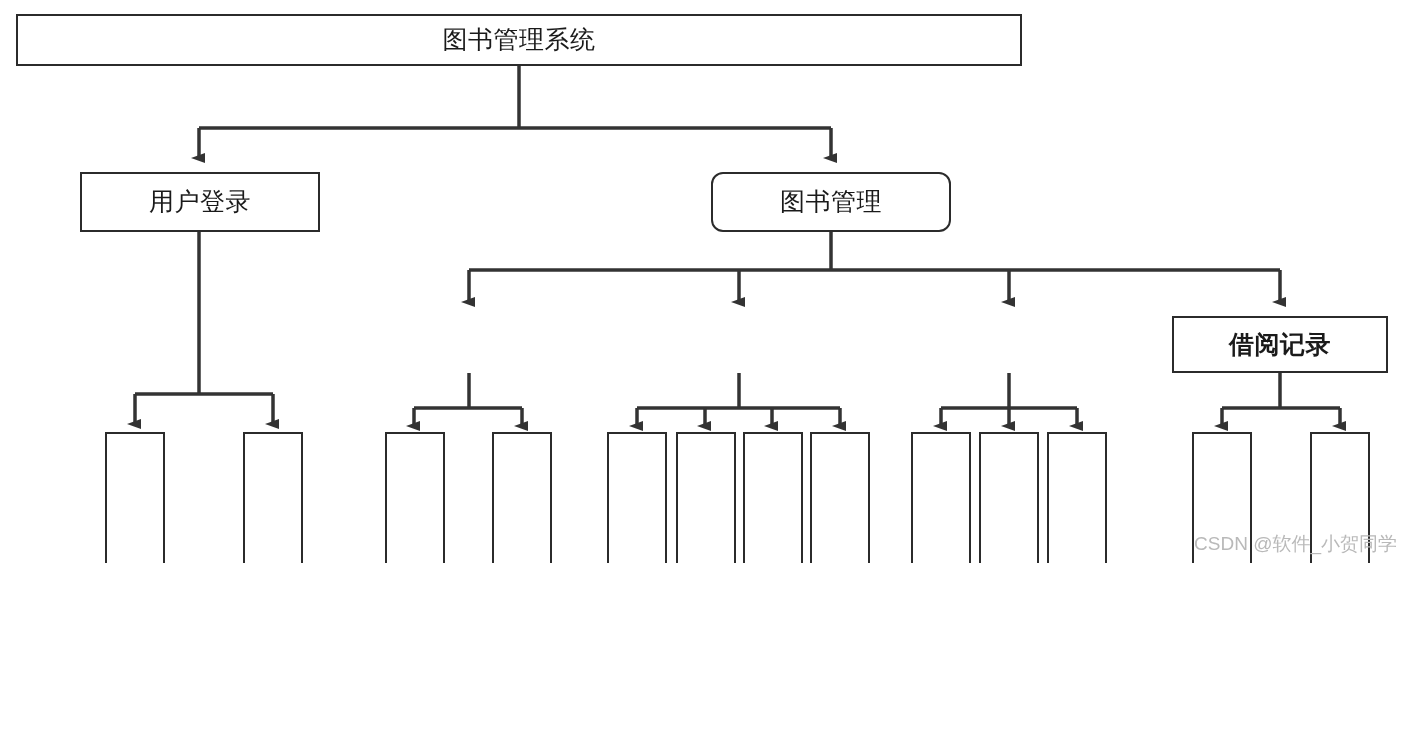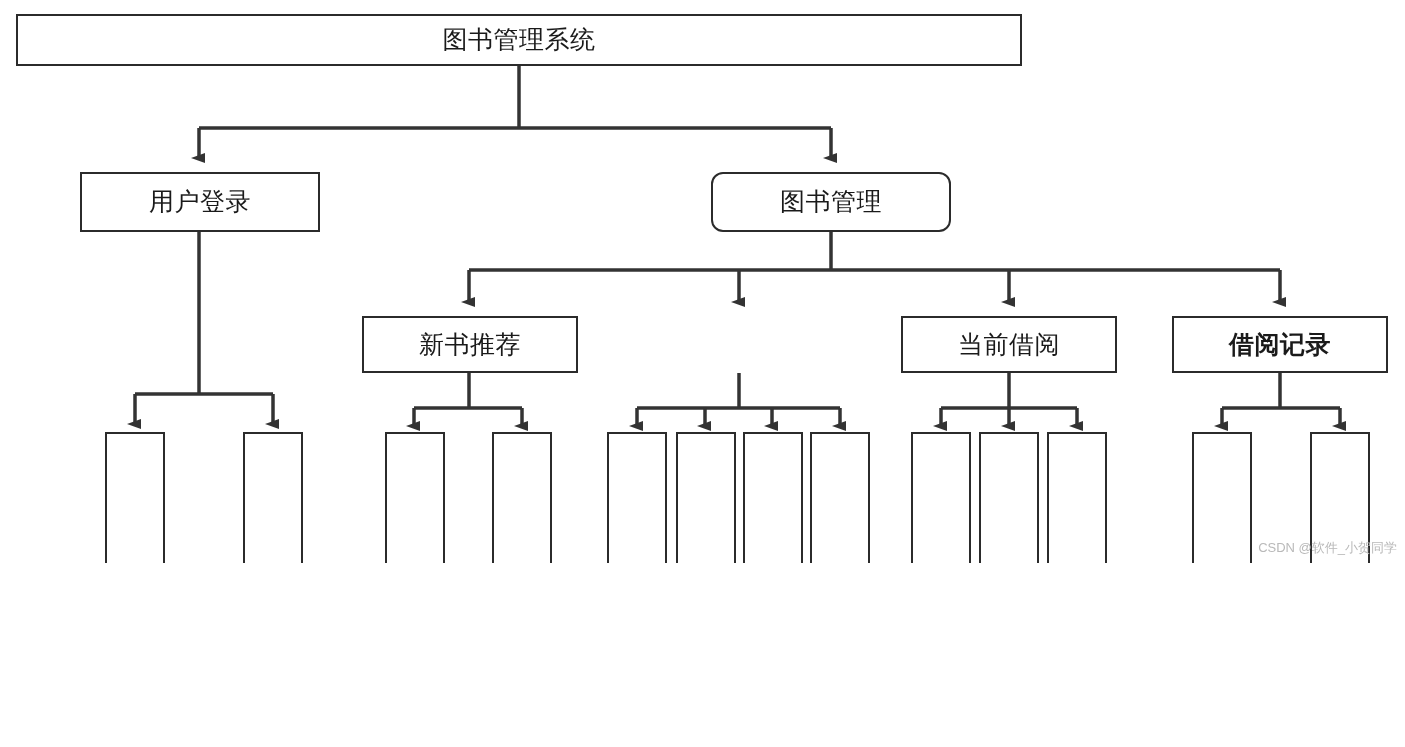--- a/index.html
+++ b/index.html
@@ -66,21 +66,21 @@
     white-space: normal;
     max-height: 100%;
   }
   .node.vert.tall .node-label {
     letter-spacing: 4px;
   }
   .watermark {
     position: absolute;
     right: 8px;
     bottom: 6px;
-    font-size: 13px;
+    font-size: 19px;
     color: #b9b9b9;
     z-index: 5;
     white-space: nowrap;
     font-family: "Liberation Sans", "DejaVu Sans", sans-serif;
   }
 </style>
 </head>
 <body>
 
 <div id="diagram-root">
@@ -156,26 +156,20 @@
     <span class="node-label">图书管理系统</span>
   </div>
 
   <div class="node horiz" style="left:80px; top:172px; width:240px; height:60px;">
     <span class="node-label">用户登录</span>
   </div>
   <div class="node horiz" style="left:711px; top:172px; width:240px; height:60px;border-radius:12px;">
     <span class="node-label">图书管理</span>
   </div>
 
-  <div class="node horiz" style="left:362px; top:316px; width:216px; height:57px;">
-    <span class="node-label">新书推荐</span>
-  </div>
-  <div class="node horiz" style="left:901px; top:316px; width:216px; height:57px;">
-    <span class="node-label">当前借阅</span>
-  </div>
   <div class="node horiz" style="left:1172px; top:316px; width:216px; height:57px;font-weight:bold;">
     <span class="node-label">借阅记录</span>
   </div>
 
   <div class="node vert" style="left:105px; top:432px; width:60px; height:303px;">
     <span class="node-label">用户登录</span>
   </div>
   <div class="node vert" style="left:243px; top:432px; width:60px; height:303px;">
     <span class="node-label">注销登录</span>
   </div>

